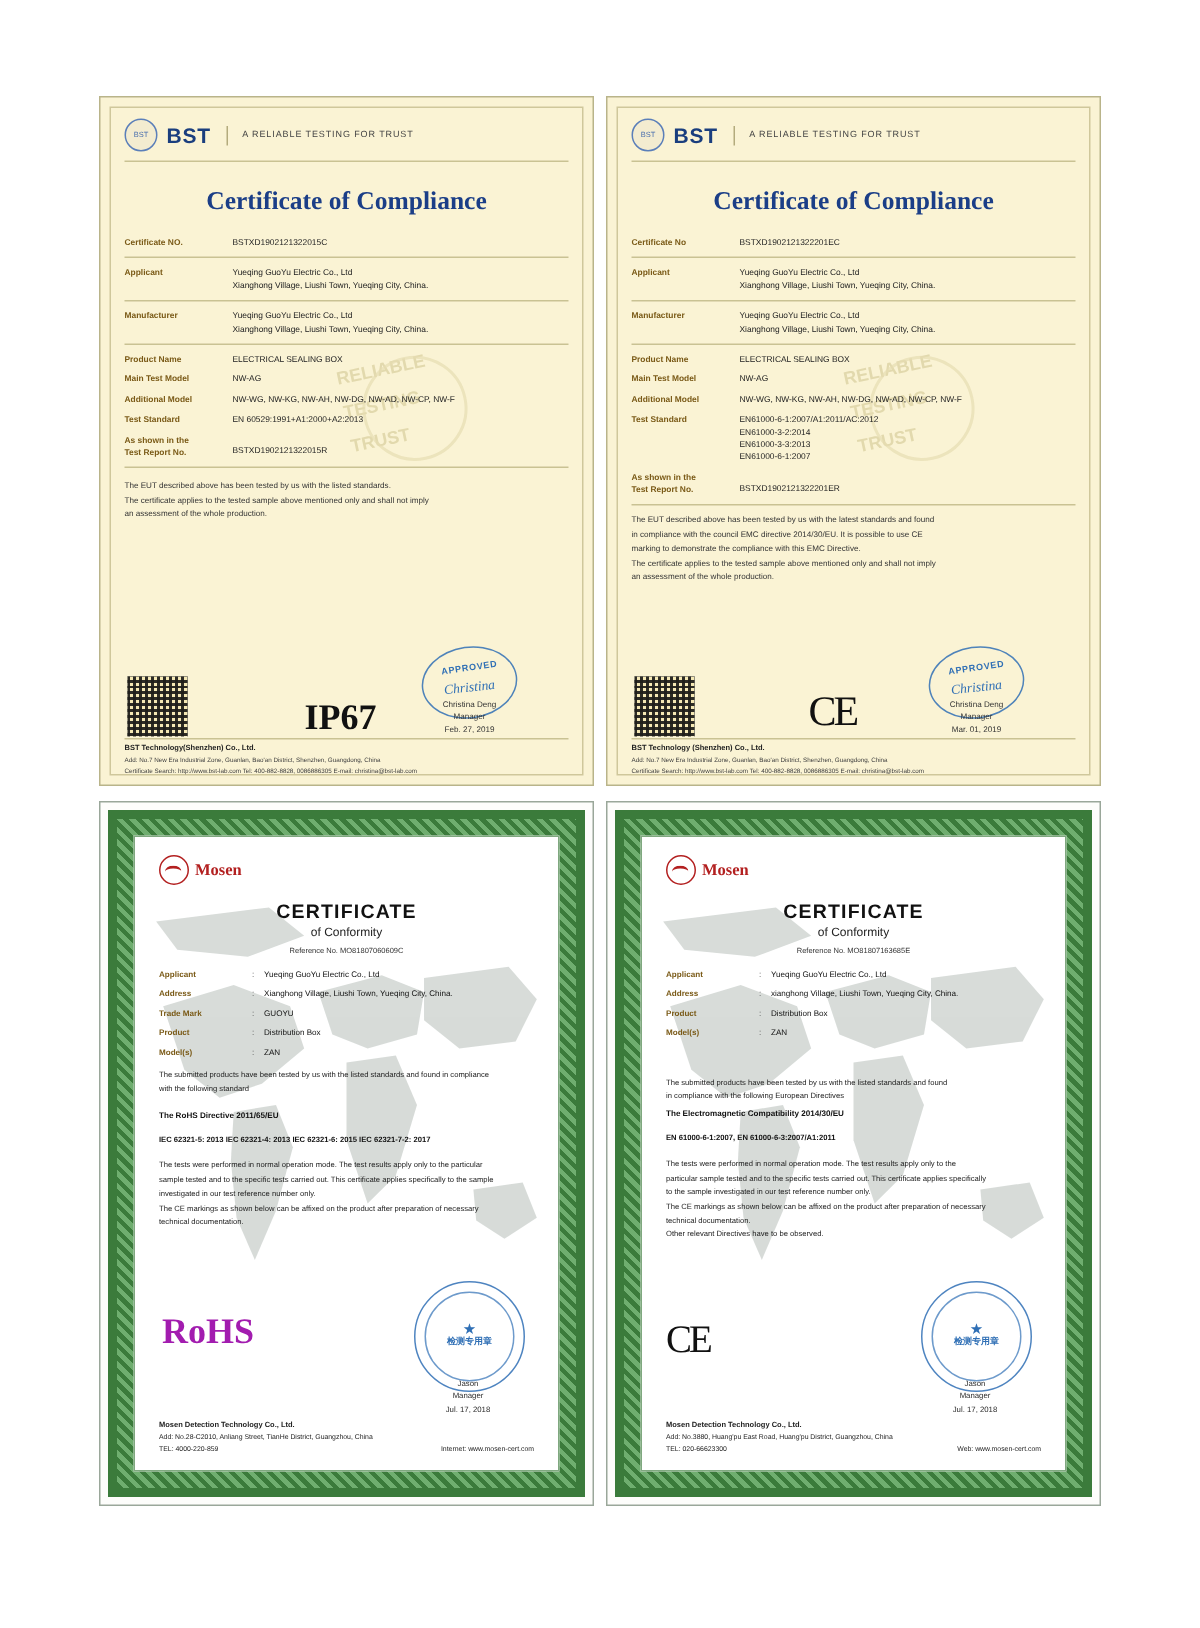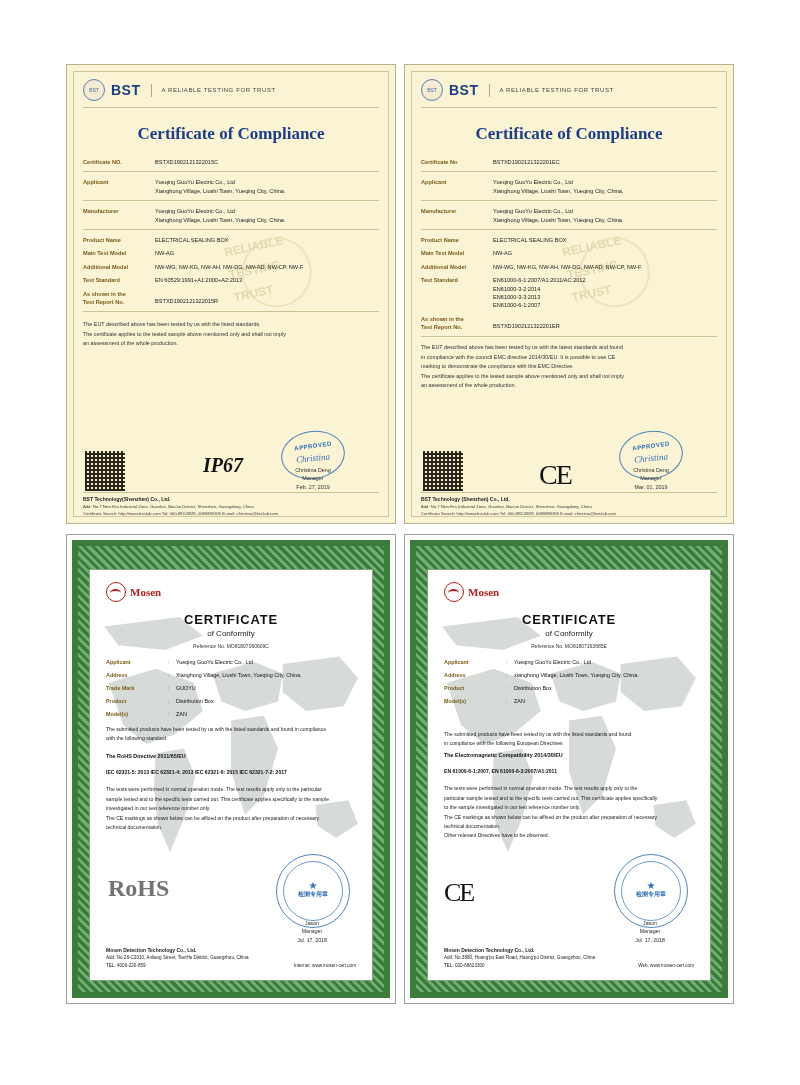--- a/index.html
+++ b/index.html
@@ -131,26 +131,25 @@
     left: 2px; bottom: 2px;
     width: 40px; height: 40px;
     background:
       repeating-linear-gradient(90deg,#111 0 2px,#faf3d4 2px 4px),
       repeating-linear-gradient(0deg,#111 0 2px,#faf3d4 2px 4px);
     background-blend-mode: multiply;
     opacity: .88;
   }
   .bigmark {
     position: absolute;
-    left: 120px; bottom: 16px;
-    font-size: 20px;
+    left: 120px; bottom: 0;
+    font-size: 24px;
     font-weight: bold;
     color: #111;
     font-family: "Liberation Serif", serif;
-    font-style: italic;
   }
   .ce-mark {
     position: absolute;
     left: 118px; bottom: 2px;
     font-size: 28px;
     color: #111;
     font-family: "Liberation Serif", serif;
     letter-spacing: -2px;
   }
   .stamp {
@@ -248,21 +247,20 @@
     background:
       repeating-linear-gradient(45deg, #3b7b3b 0 3px, #6fae6f 3px 6px);
     padding: 0;
   }
   .mosen-border-inner {
     position: absolute;
     inset: 11px;
     border: 1px solid #7fa87f;
     background: #ffffff;
     overflow: hidden;
-    margin-top: 12px;
   }
   .mosen-map {
     position: absolute;
     inset: 0;
     opacity: .30;
   }
   .mosen-content {
     position: absolute;
     inset: 0;
     padding: 12px 16px;
@@ -356,21 +354,21 @@
     font-weight: bold;
     margin-top: 6px;
     line-height: 1.9;
   }
   .mosen-bigmark {
     position: absolute;
     left: 18px;
     bottom: 78px;
     font-size: 24px;
     font-weight: bold;
-    color: #737373;
+    color: #a21caf;
     font-family: "Liberation Serif", serif;
   }
   .mosen-ce {
     position: absolute;
     left: 16px;
     bottom: 72px;
     font-size: 26px;
     color: #111;
     font-family: "Liberation Serif", serif;
     letter-spacing: -2px;

